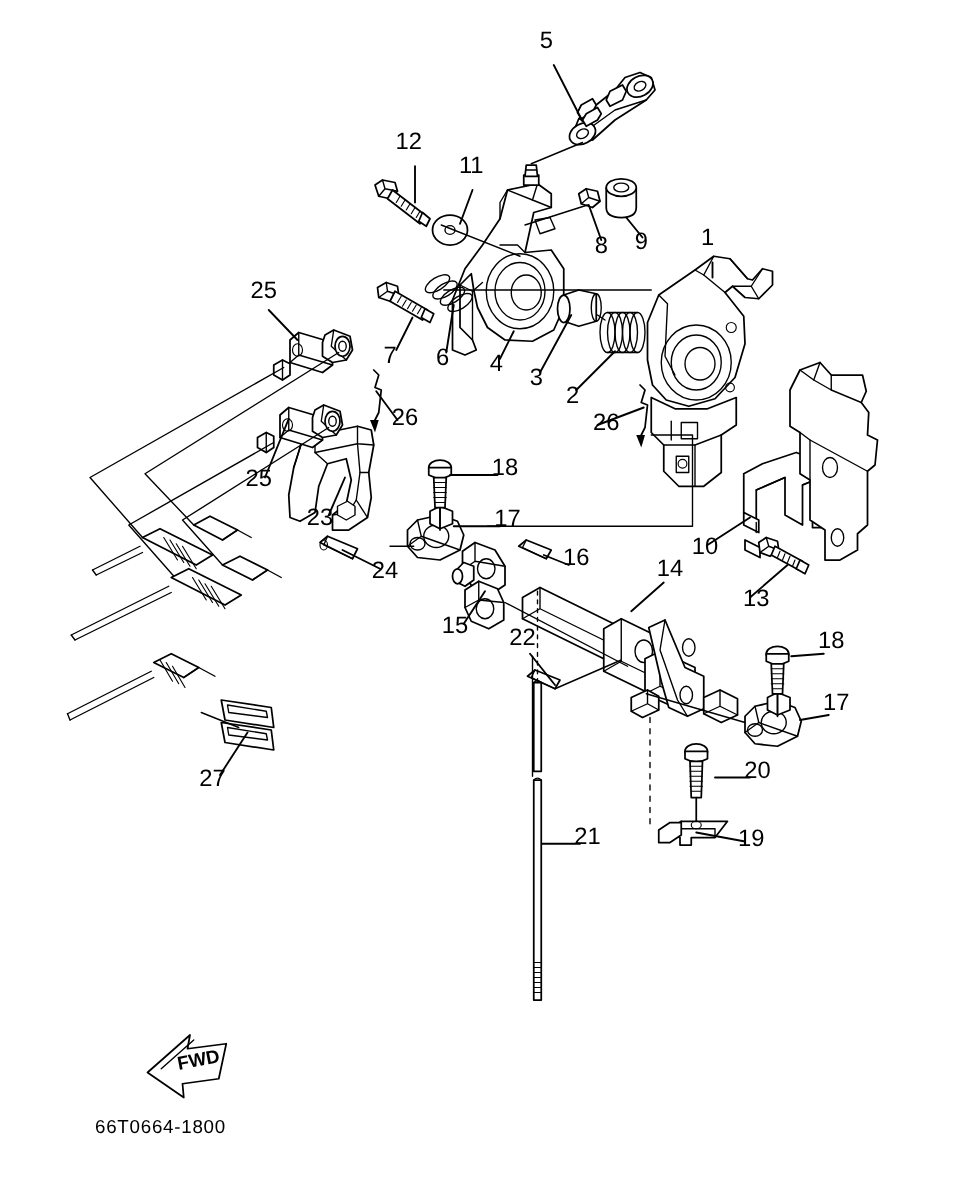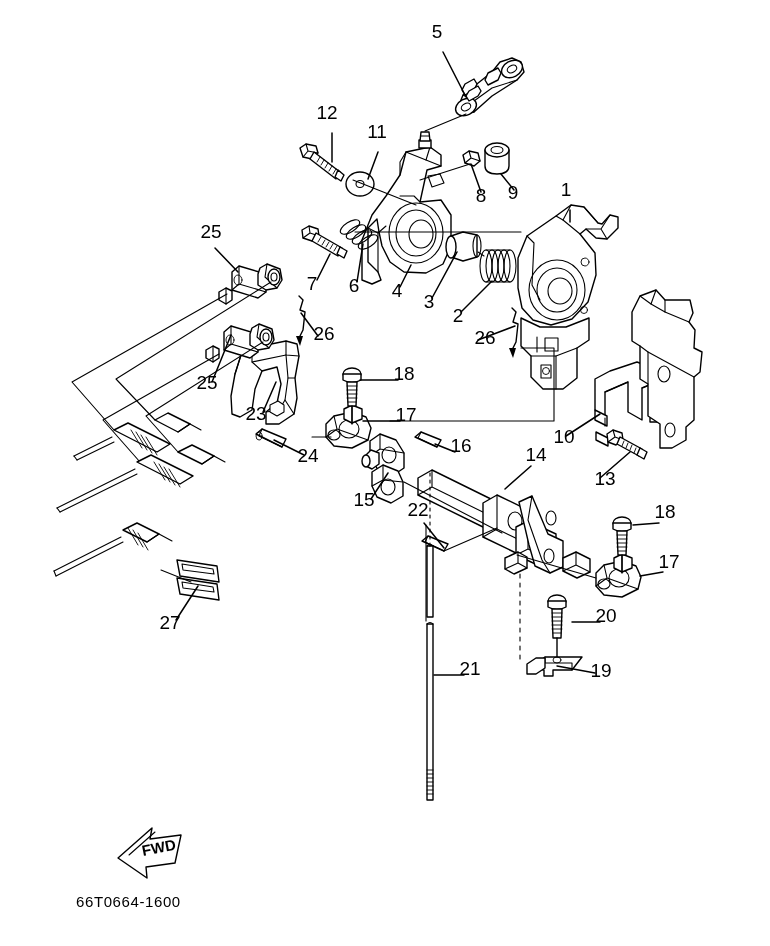--- a/index.html
+++ b/index.html
@@ -468,14 +468,14 @@
         <text class="callout" x="211" y="238" text-anchor="middle">25</text>
         <text class="callout" x="207" y="389" text-anchor="middle">25</text>
         <text class="callout" x="324" y="340" text-anchor="middle">26</text>
         <text class="callout" x="485" y="344" text-anchor="middle">26</text>
         <text class="callout" x="669" y="568" text-anchor="middle">17</text>
         <text class="callout" x="665" y="518" text-anchor="middle">18</text>
         <text class="callout" x="170" y="629" text-anchor="middle">27</text>
       </g>
   </svg>
 
-  <div class="partnum-text">66T0664-1600</div>
+  <div class="partnum-text">66T0664-1800</div>
 </div>
 
 </body></html>

